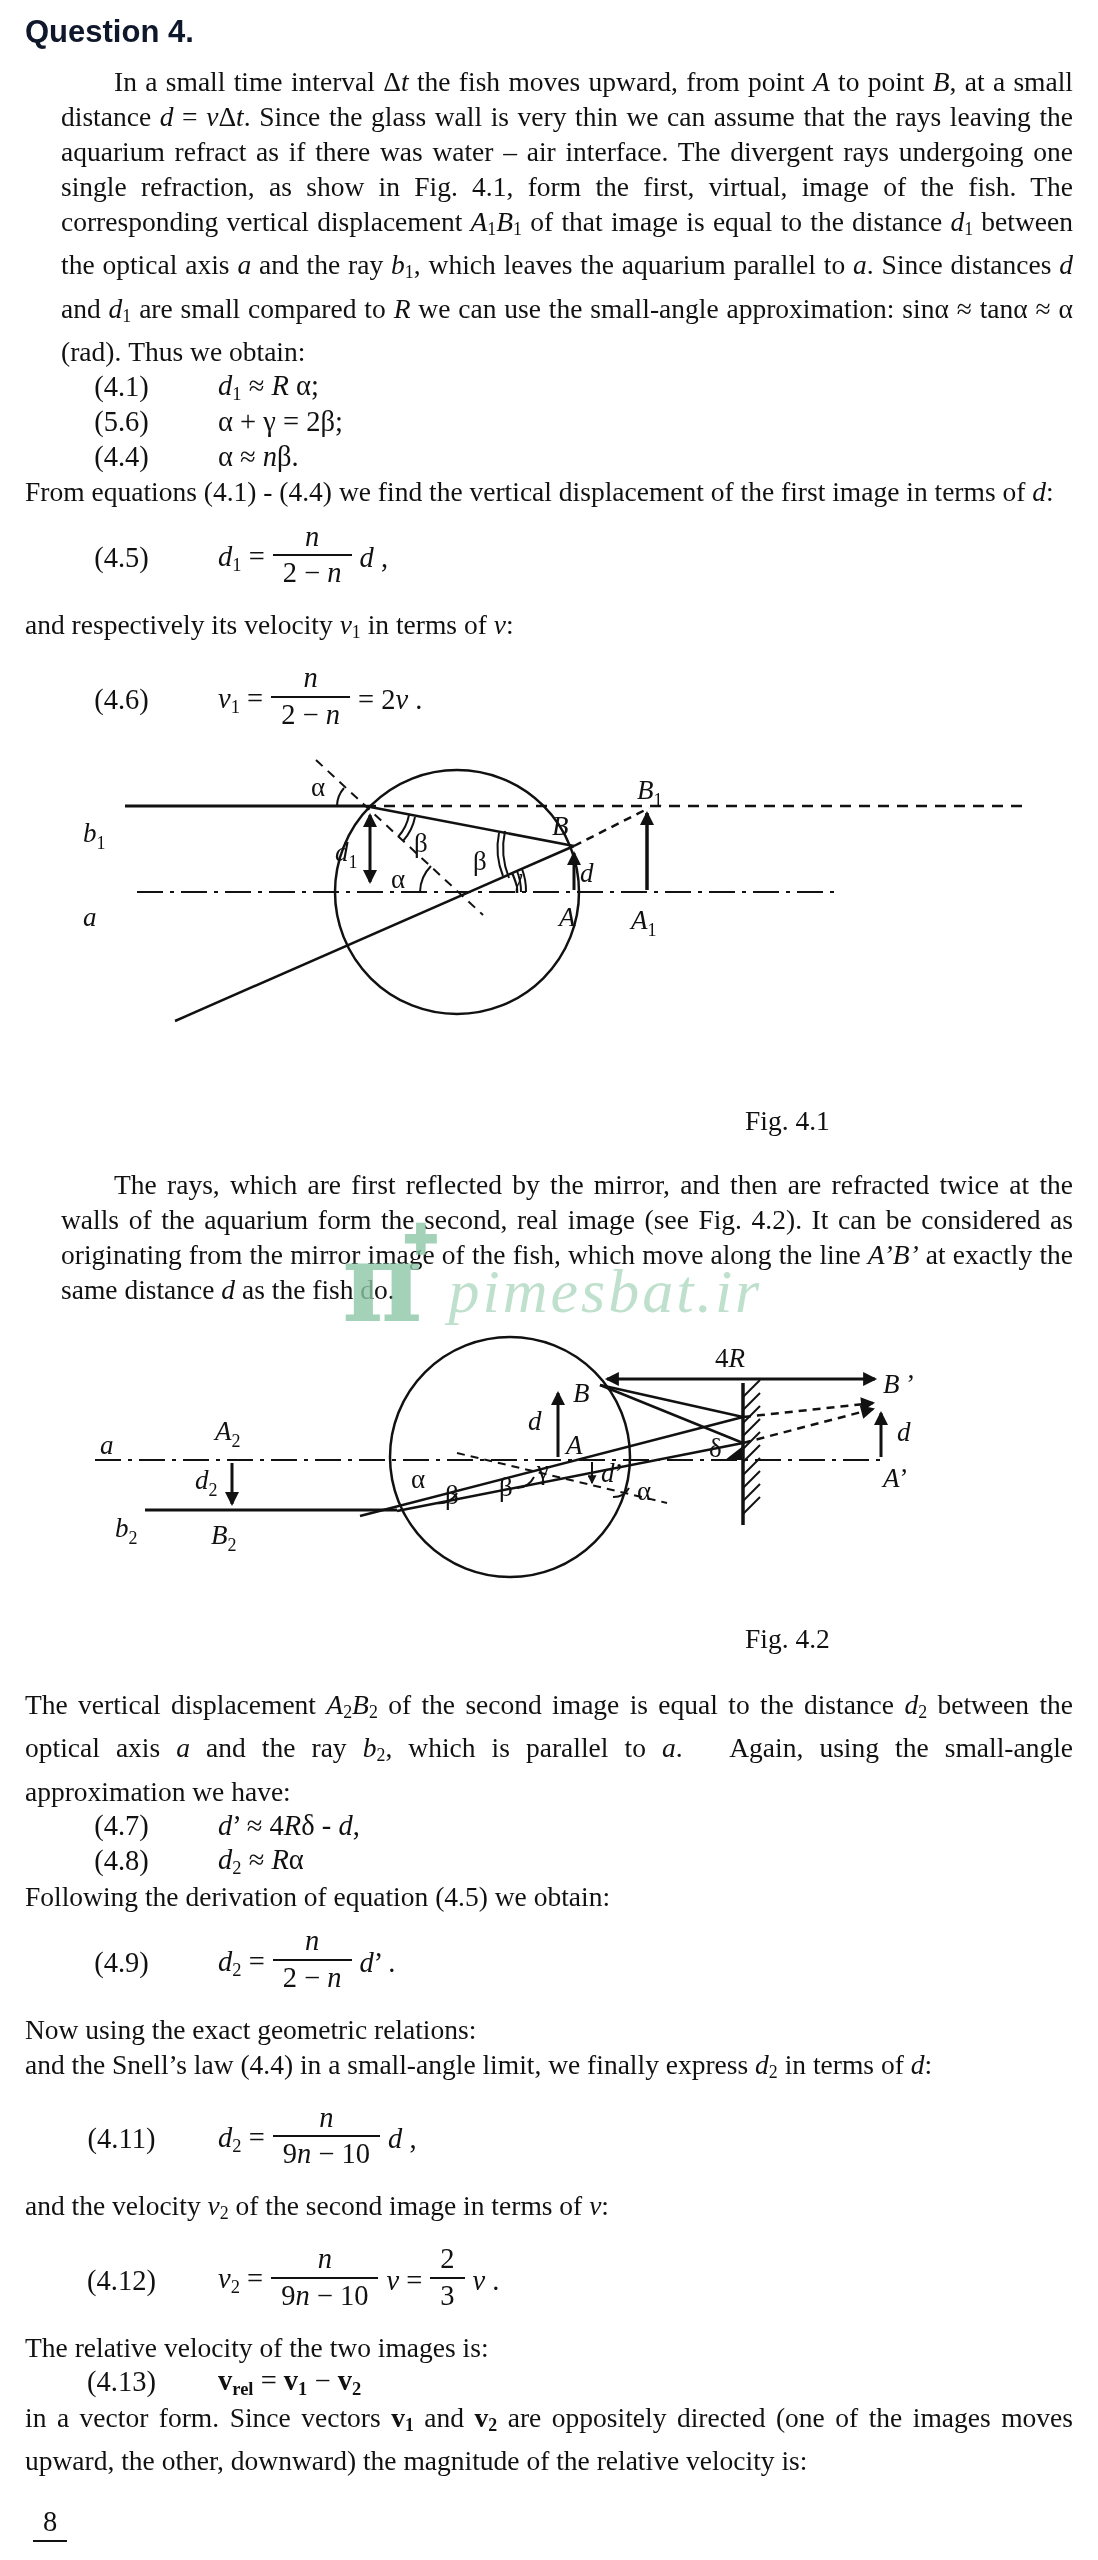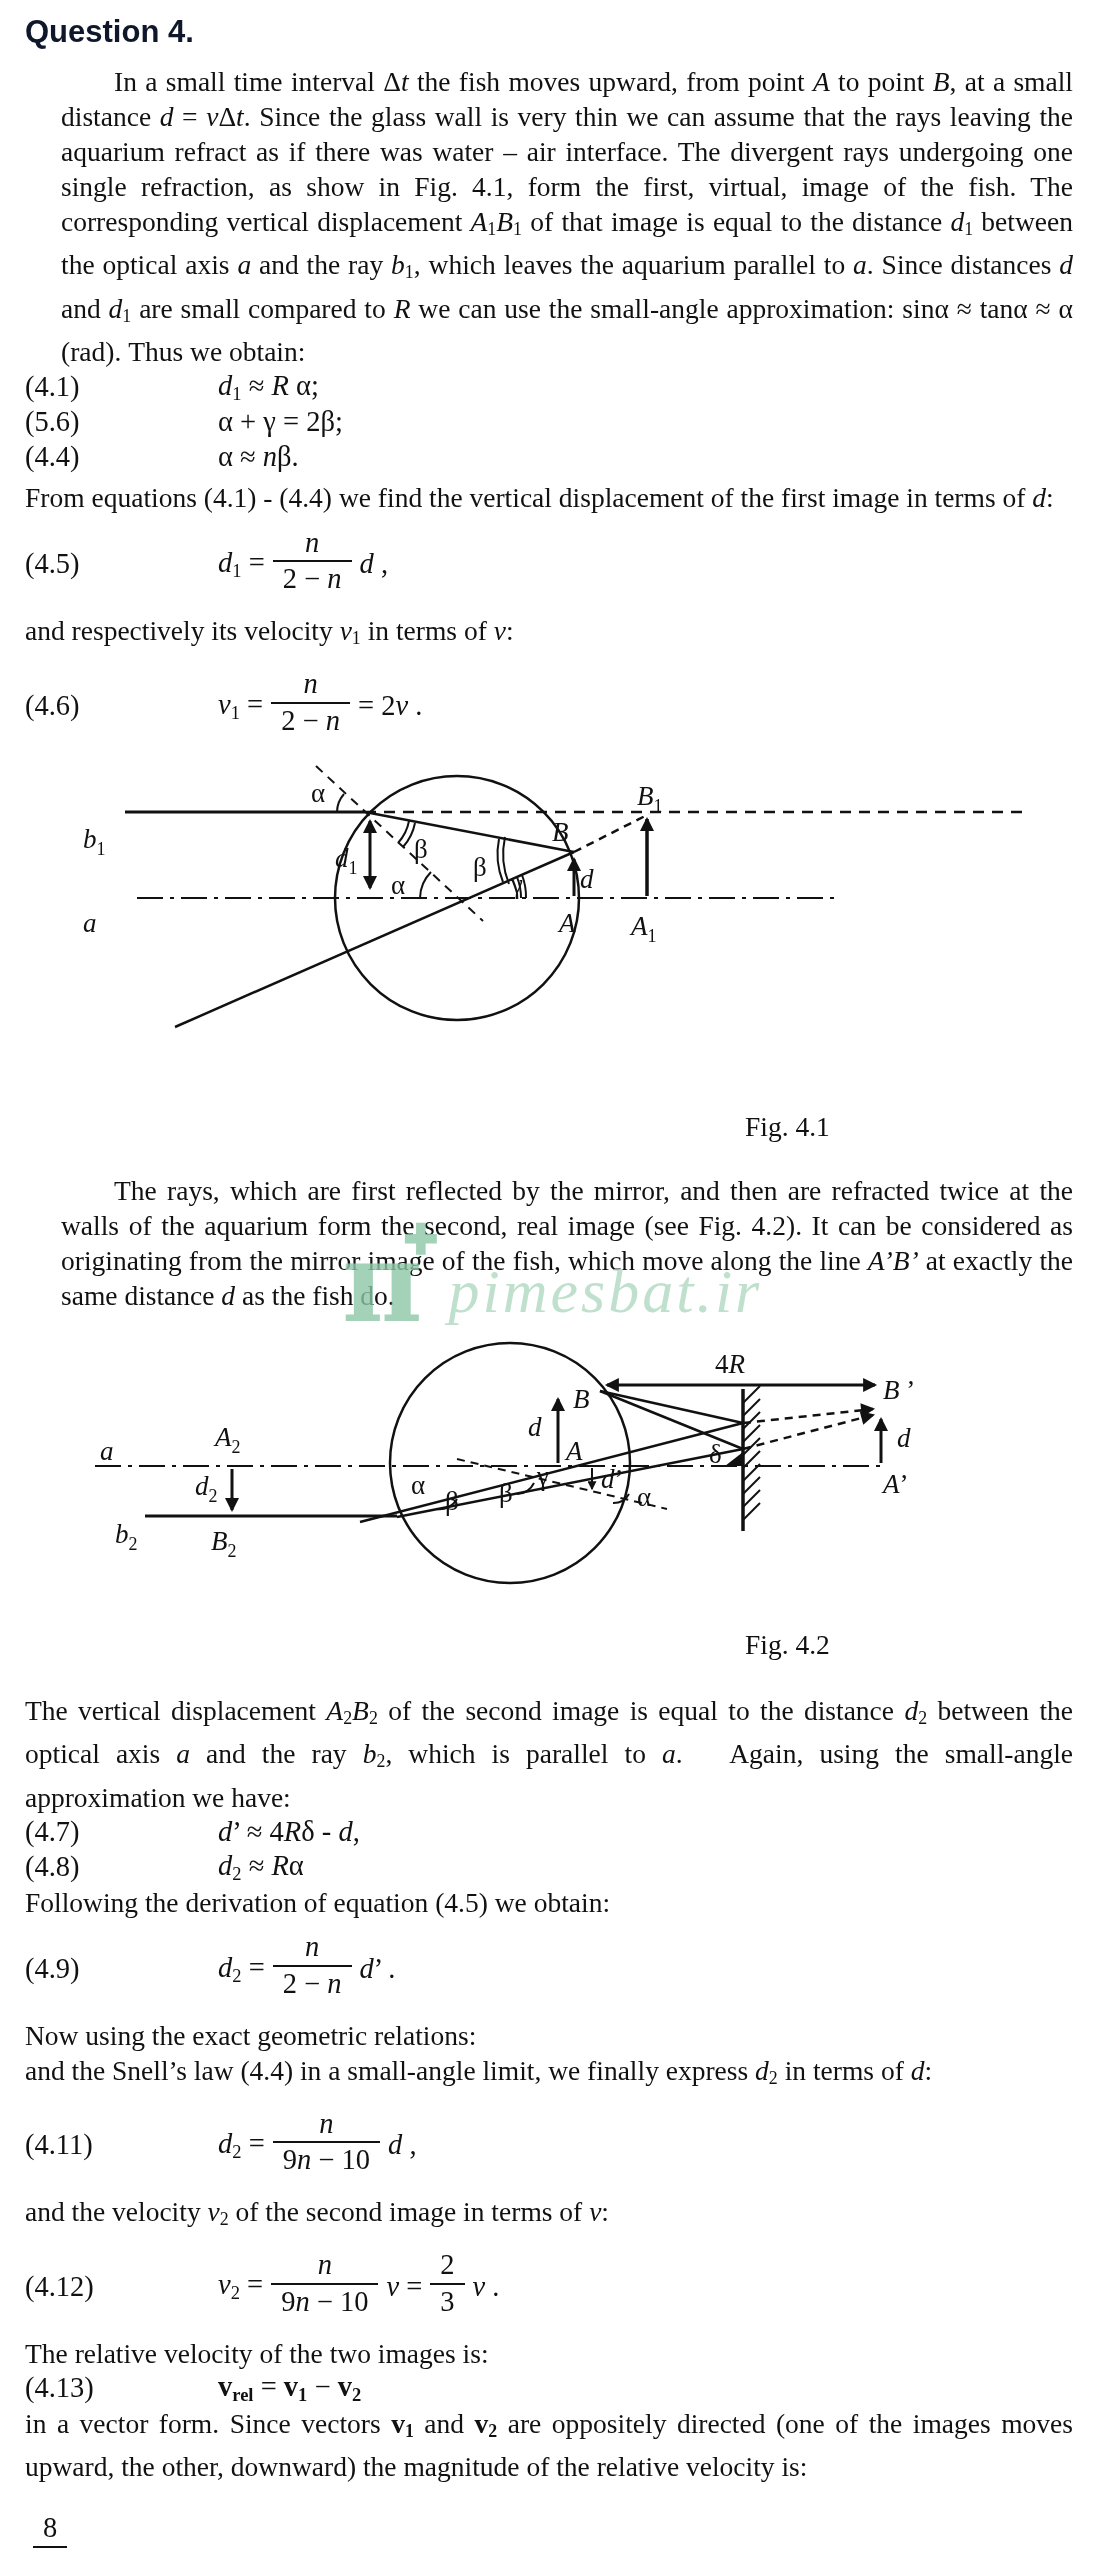--- a/index.html
+++ b/index.html
@@ -3,26 +3,26 @@
 <meta charset="utf-8">
 <style>
   html,body{margin:0;padding:0;background:#ffffff;}
   .page{position:relative;width:1098px;height:2560px;background:#fff;overflow:hidden;
         color:#111;font-family:"Liberation Serif",serif;box-sizing:border-box;
         padding:14px 25px 0 25px;}
   h1.title{font-family:"Liberation Sans",sans-serif;font-size:31px;font-weight:bold;
         margin:0 0 14px 0;color:#0f172a;}
   p.body{font-size:27.5px;line-height:35px;text-align:justify;margin:0;color:#111;}
   p.body.indent{text-indent:53px;margin-left:36px;}
-  p.mt{margin-top:6px;}
+  p.mt{}
   .it{font-style:italic;}
   .bd{font-weight:bold;}
   .sb{font-size:.65em;vertical-align:-0.25em;}
   .eq{display:flex;align-items:center;min-height:35px;font-size:28.5px;}
-  .eq .eq-label{flex:0 0 193px;}
+  .eq .eq-label{flex:0 0 193px;text-align:center;}
   .eq .eq-body{display:flex;align-items:center;}
   .eq.tall{margin:6px 0;min-height:86px;}
   .frac{display:inline-block;vertical-align:middle;text-align:center;line-height:1.15;
         margin:0 8px;transform:translateY(-3px);}
   .frac .fnum{display:block;border-bottom:2px solid #111;padding:0 10px 1px;}
   .frac .fden{display:block;padding:1px 10px 0;}
   .figwrap{position:relative;}
   .figcaption{font-size:27.5px;padding-left:720px;}
   .cap1{margin:4px 0 30px 0;}
   .cap2{margin:40px 0 32px 0;}

